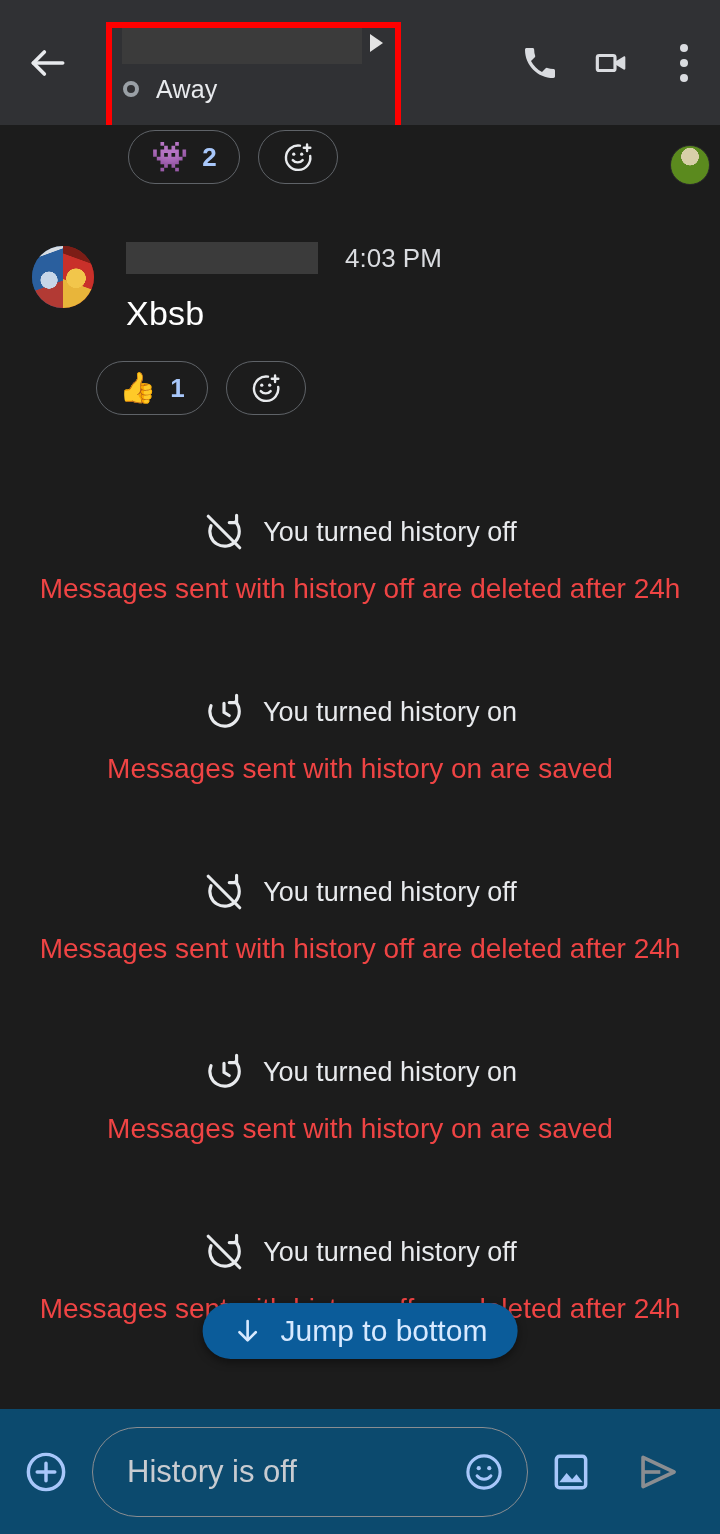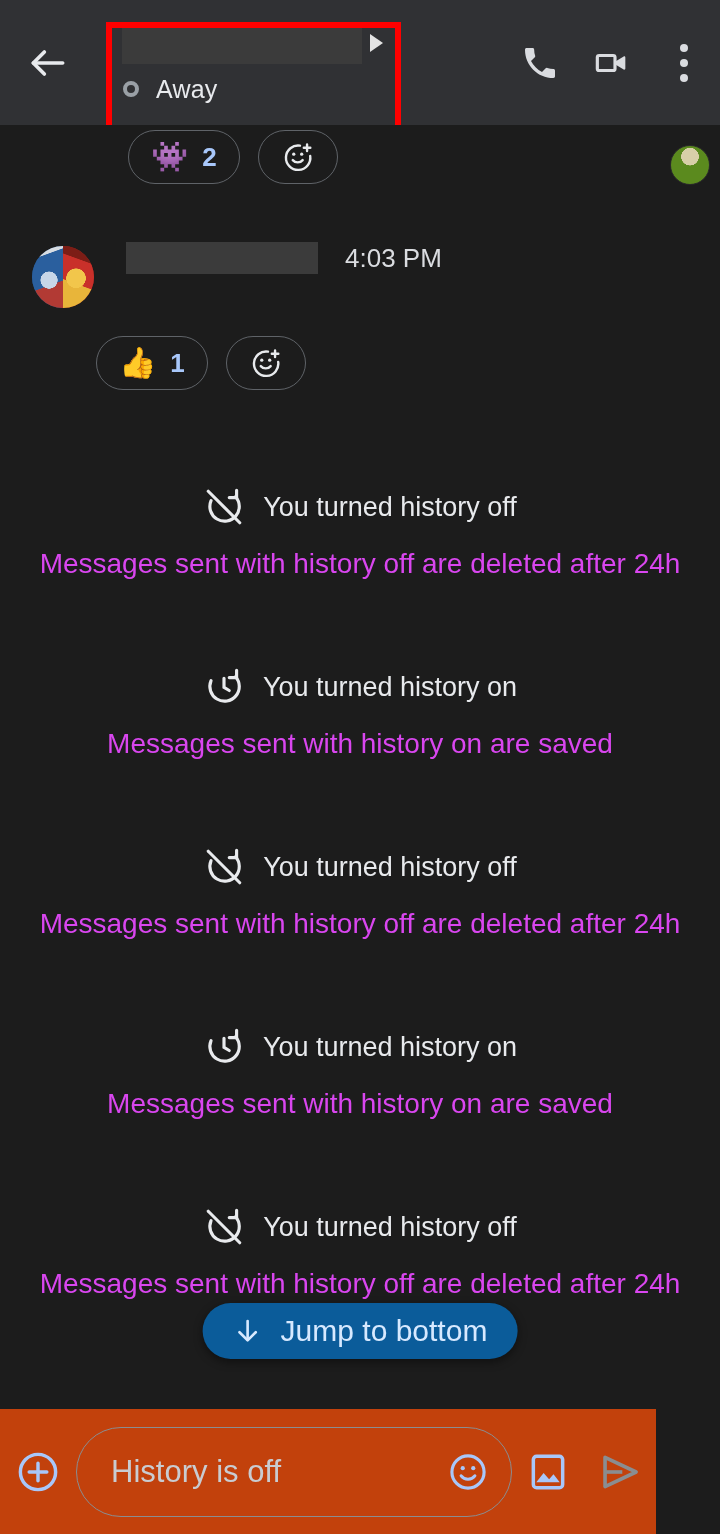--- a/index.html
+++ b/index.html
@@ -125,38 +125,38 @@
   .msg-text { color:#ffffff; font-size:34px; margin-top:20px; letter-spacing:.2px; }
   .msg-chips { margin-top:28px; padding-left:96px; }
 
   
   .event { margin-top:86px; text-align:center; }
   .event-head {
     display:flex; align-items:center; justify-content:center; gap:18px;
   }
   .event-head svg { width:42px; height:42px; flex:none; }
   .event-title { color:#e8eaed; font-size:27px; font-weight:normal; }
-  .event-sub { color:#d946ef; font-size:28px; margin-top:20px; }
+  .event-sub { color:#ef4444; font-size:28px; margin-top:20px; }
 
   
   .jump {
     position:absolute; left:50%; transform:translateX(-50%);
     top:1178px;
     height:56px; padding:0 30px;
     background:#0b5c9a; border-radius:31px;
     display:flex; align-items:center; gap:18px;
     box-shadow:0 3px 10px rgba(0,0,0,.45);
   }
   .jump svg { width:30px; height:30px; }
   .jump-label { color:#d7e9ff; font-size:30px; }
 
   
   .composer {
-    position:absolute; bottom:0; left:0; width:656px; height:125px;
-    background:#c2410c;
+    position:absolute; bottom:0; left:0; width:720px; height:125px;
+    background:#0c4a6e;
     display:flex; align-items:center;
   }
   .plus-btn { width:92px; display:flex; align-items:center; justify-content:center; }
   .plus-btn svg { width:46px; height:46px; }
   .input-pill {
     flex:none; width:436px; height:90px;
     border:1.6px solid #8a8d91; border-radius:45px;
     display:flex; align-items:center;
     padding:0 22px 0 34px;
   }
@@ -237,20 +237,21 @@
       </div>
     </div>
 
     <div class="msg-row">
       <div class="avatar"></div>
       <div class="msg-body">
         <div class="msg-head">
           <div class="name-redacted"></div>
           <div class="msg-time">4:03 PM</div>
         </div>
+        <div class="msg-text">Xbsb</div>
       </div>
     </div>
 
     <div class="chips msg-chips">
       <div class="chip">
         <span class="chip-emoji">👍</span>
         <span class="chip-count">1</span>
       </div>
       <div class="chip chip-add">
         <svg viewBox="0 0 24 24" fill="none" stroke="#e8eaed" stroke-width="1.7" stroke-linecap="round">

